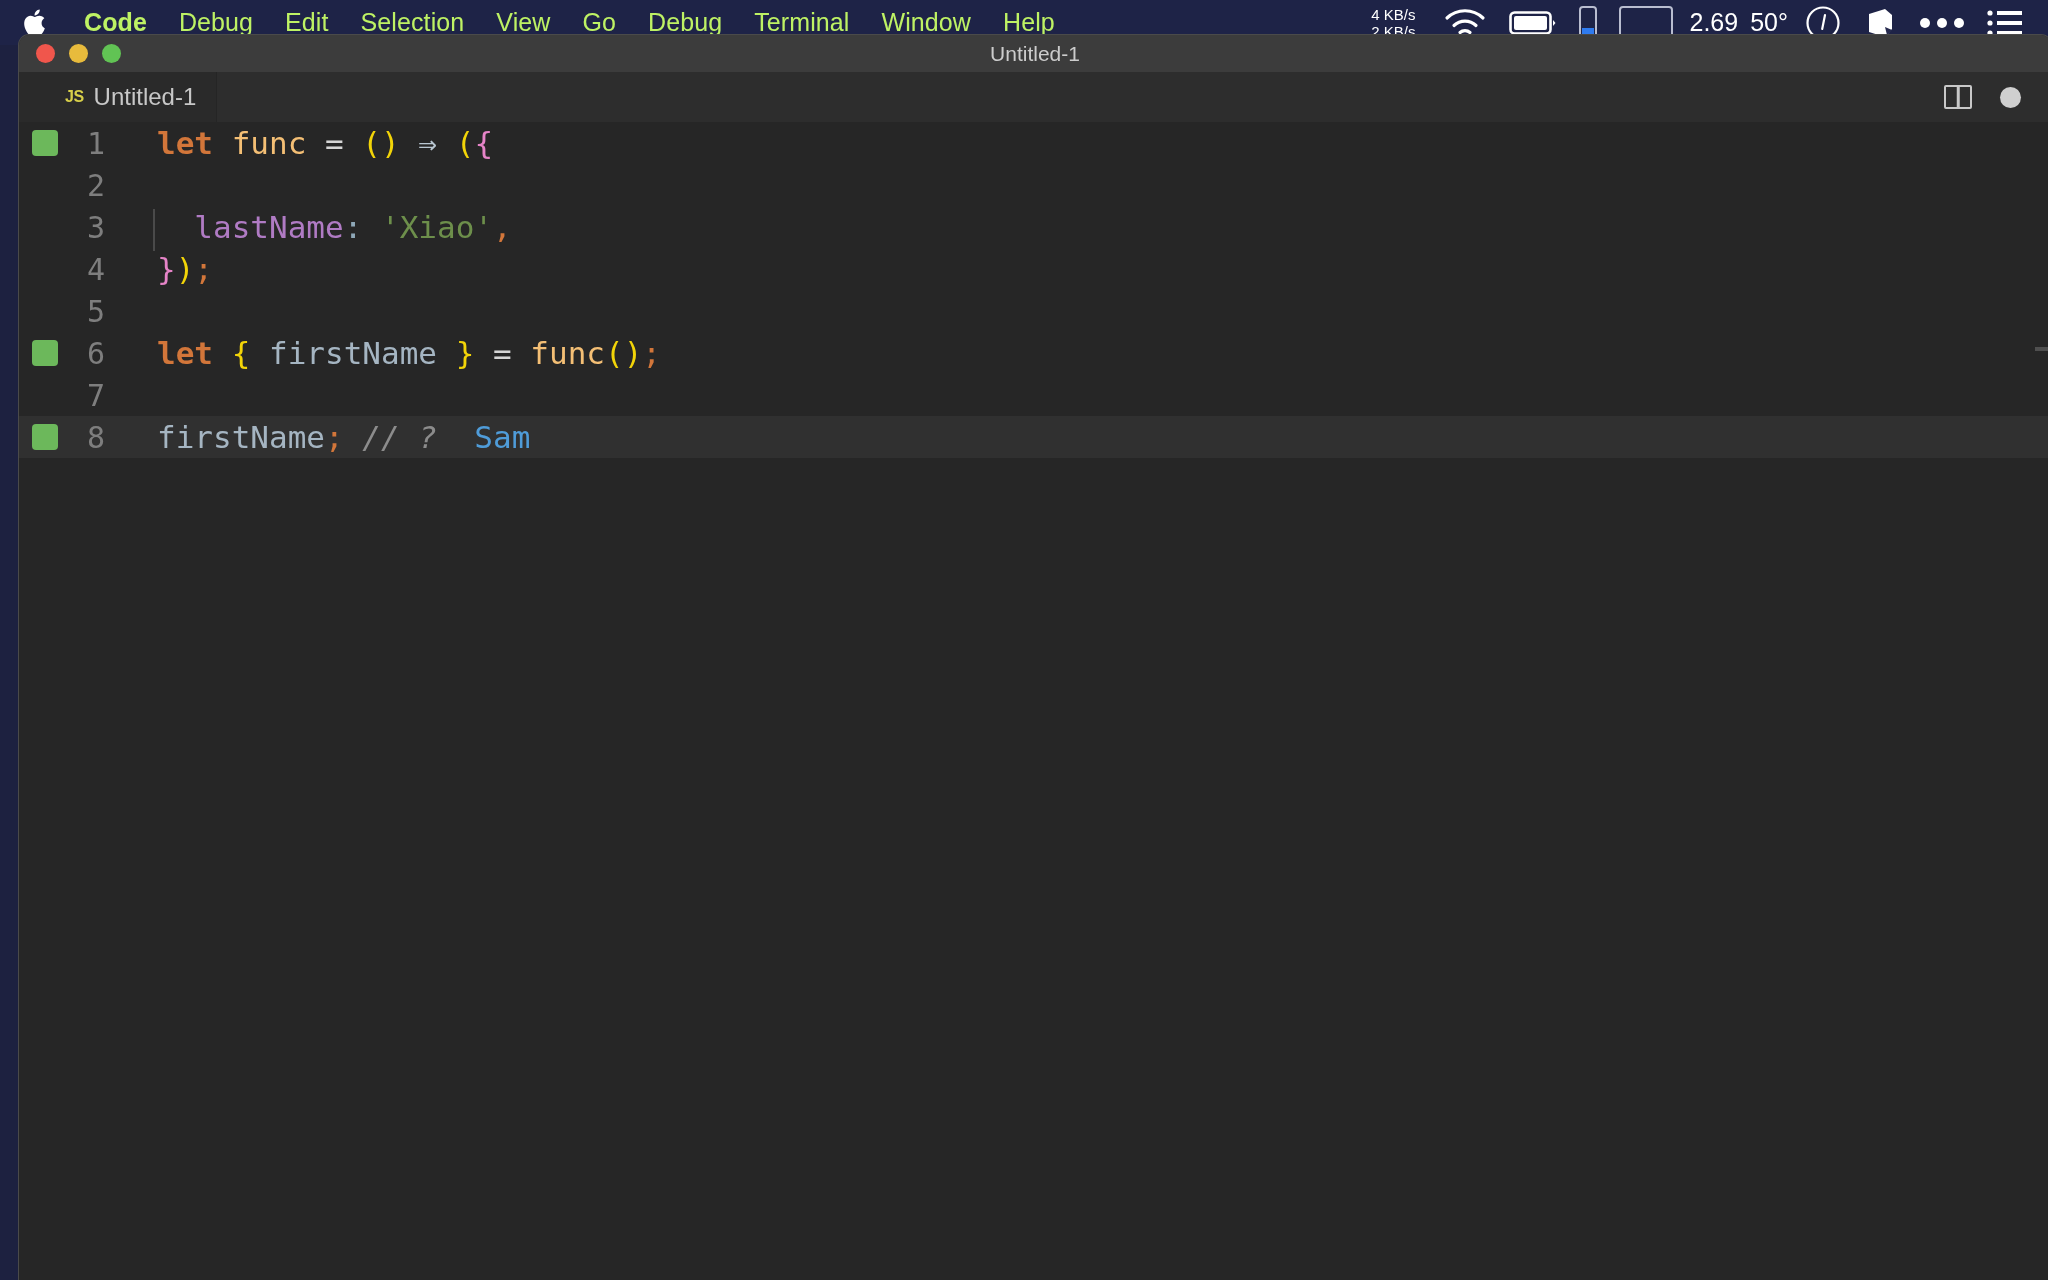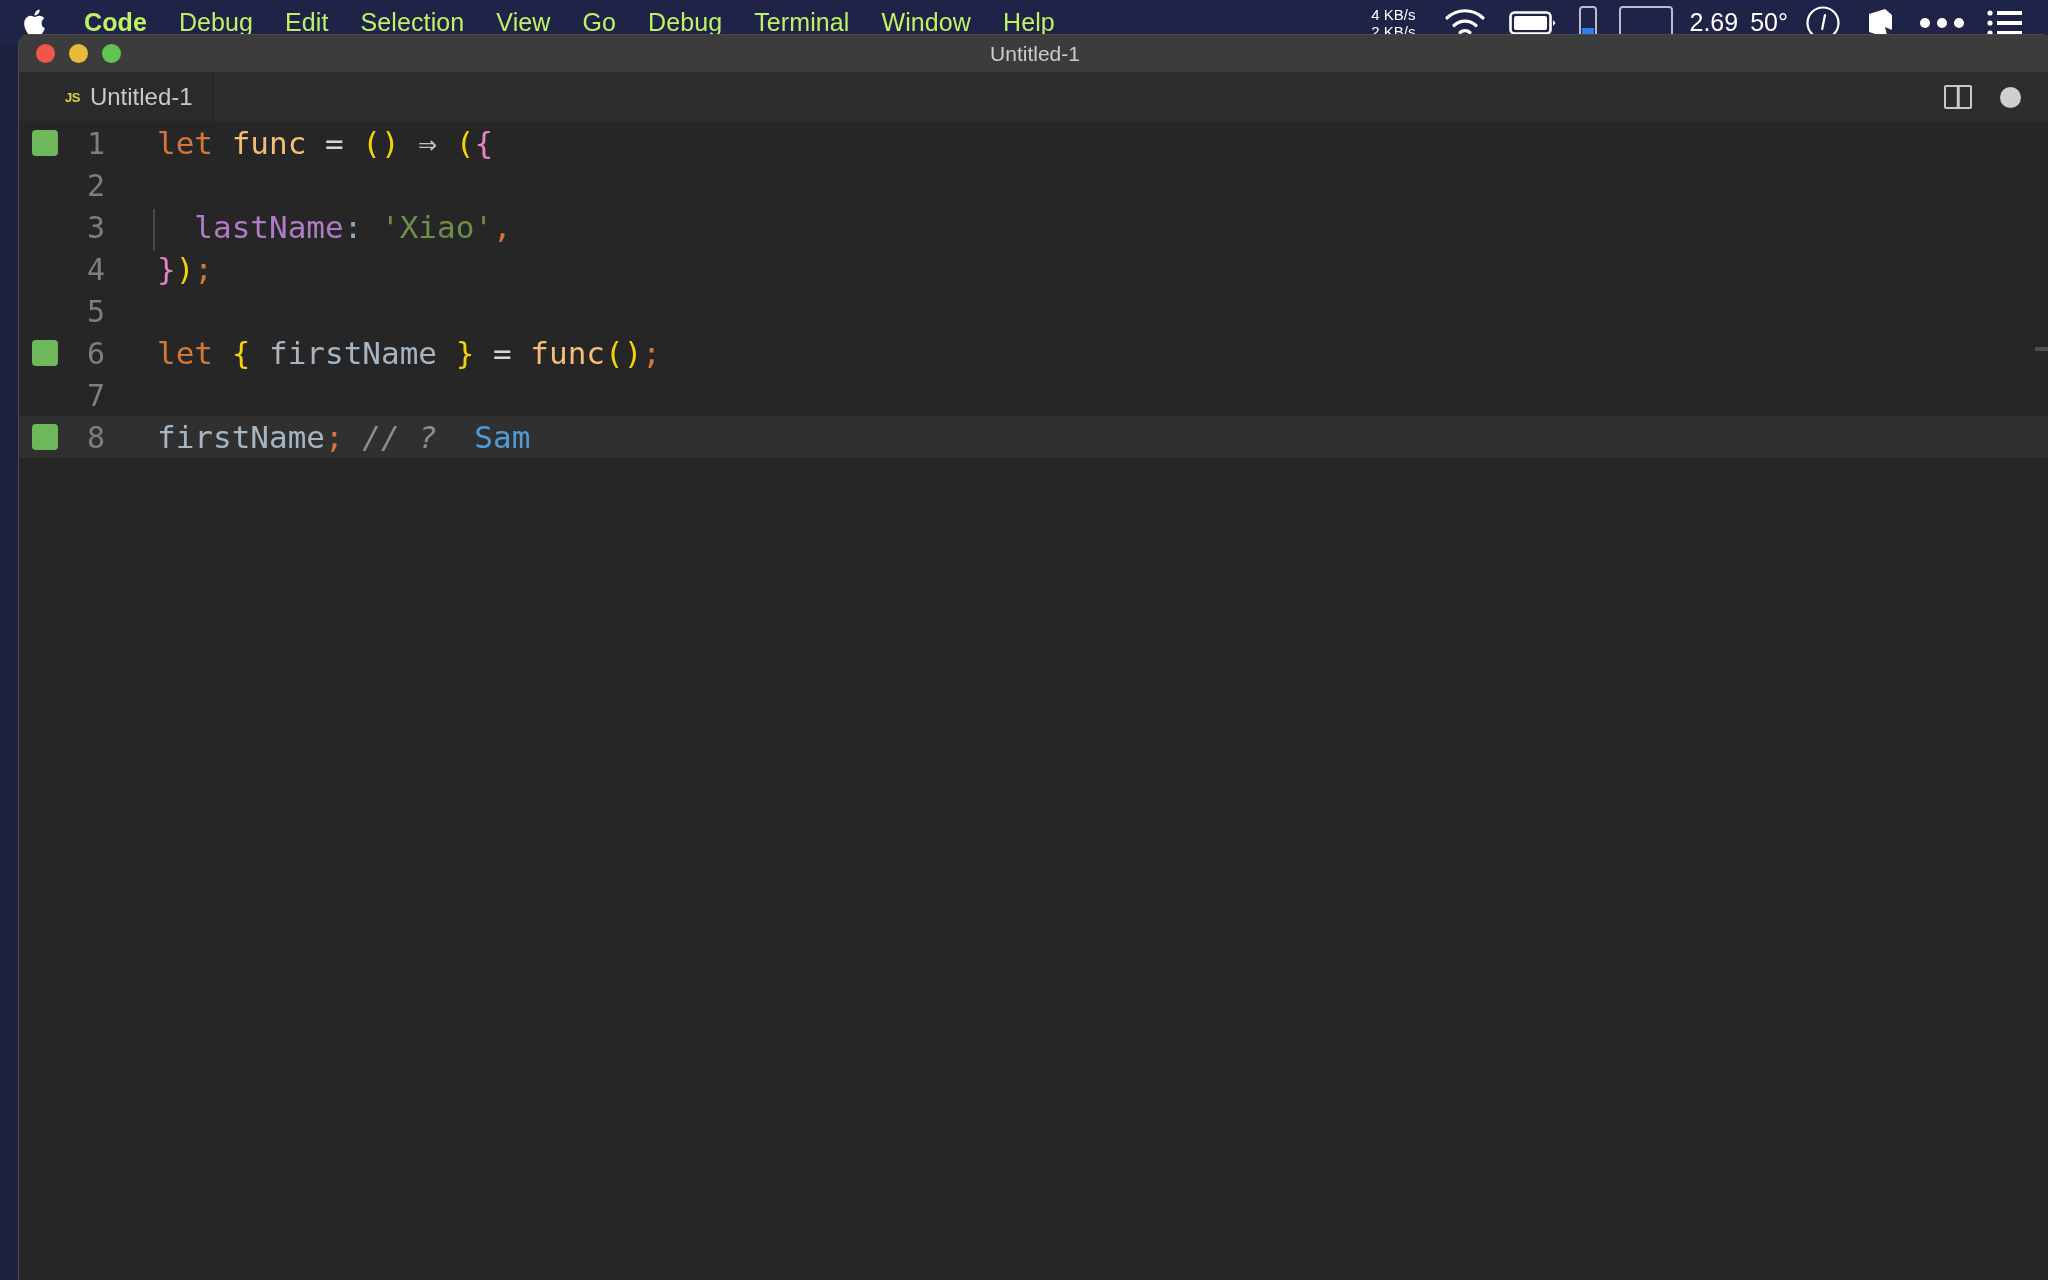--- a/index.html
+++ b/index.html
@@ -63,21 +63,21 @@
   
   #tabbar {
     height:50px; background:#2d2d2d; display:flex; align-items:stretch;
     position:relative;
   }
   #tab-active {
     display:flex; align-items:center; gap:10px;
     padding:0 20px 0 46px; background:#2a2a2a;
     border-right:1px solid #252525;
   }
-  .js-badge { font-size:13px; font-weight:bold; color:#d8d04a; letter-spacing:-.5px; }
+  .js-badge { font-size:16px; font-weight:bold; color:#d8d04a; letter-spacing:-.5px; }
   #tab-label { font-size:24px; color:#c8c8c8; }
   #editor-actions {
     margin-left:auto; display:flex; align-items:center; gap:28px; padding-right:30px;
   }
   .split-icon { width:28px; height:24px; border:2.5px solid #c8c8c8; border-radius:2px; position:relative; }
   .split-icon:after {
     content:""; position:absolute; left:50%; top:0; width:2.5px; height:100%;
     background:#c8c8c8; transform:translateX(-50%);
   }
   .dirty-dot { width:21px; height:21px; border-radius:50%; background:#cfcfcf; }
@@ -101,21 +101,21 @@
   .lineno {
     width:108px; text-align:right; padding-right:22px;
     color:#7e7e7e; font-size:30px;
   }
   .code-text { padding-left:30px; position:relative; }
   .indent-guide {
     position:absolute; left:26px; top:0; width:2px; height:42px; background:#4a4a4a;
   }
 
   
-  .t-key     { color:#d2763a; font-weight:normal; }
+  .t-key     { color:#d2763a; font-weight:bold; }
   .t-fn      { color:#f4bf75; }
   .t-op      { color:#d6d6d6; }
   .t-paren   { color:#f2d408; }
   .t-brace   { color:#e684c8; }
   .t-prop    { color:#b07bc4; }
   .t-colon   { color:#8fa8b8; }
   .t-str     { color:#6d8f4b; }
   .t-comma   { color:#d2763a; }
   .t-semi    { color:#d2763a; }
   .t-var     { color:#a5b5c2; }

